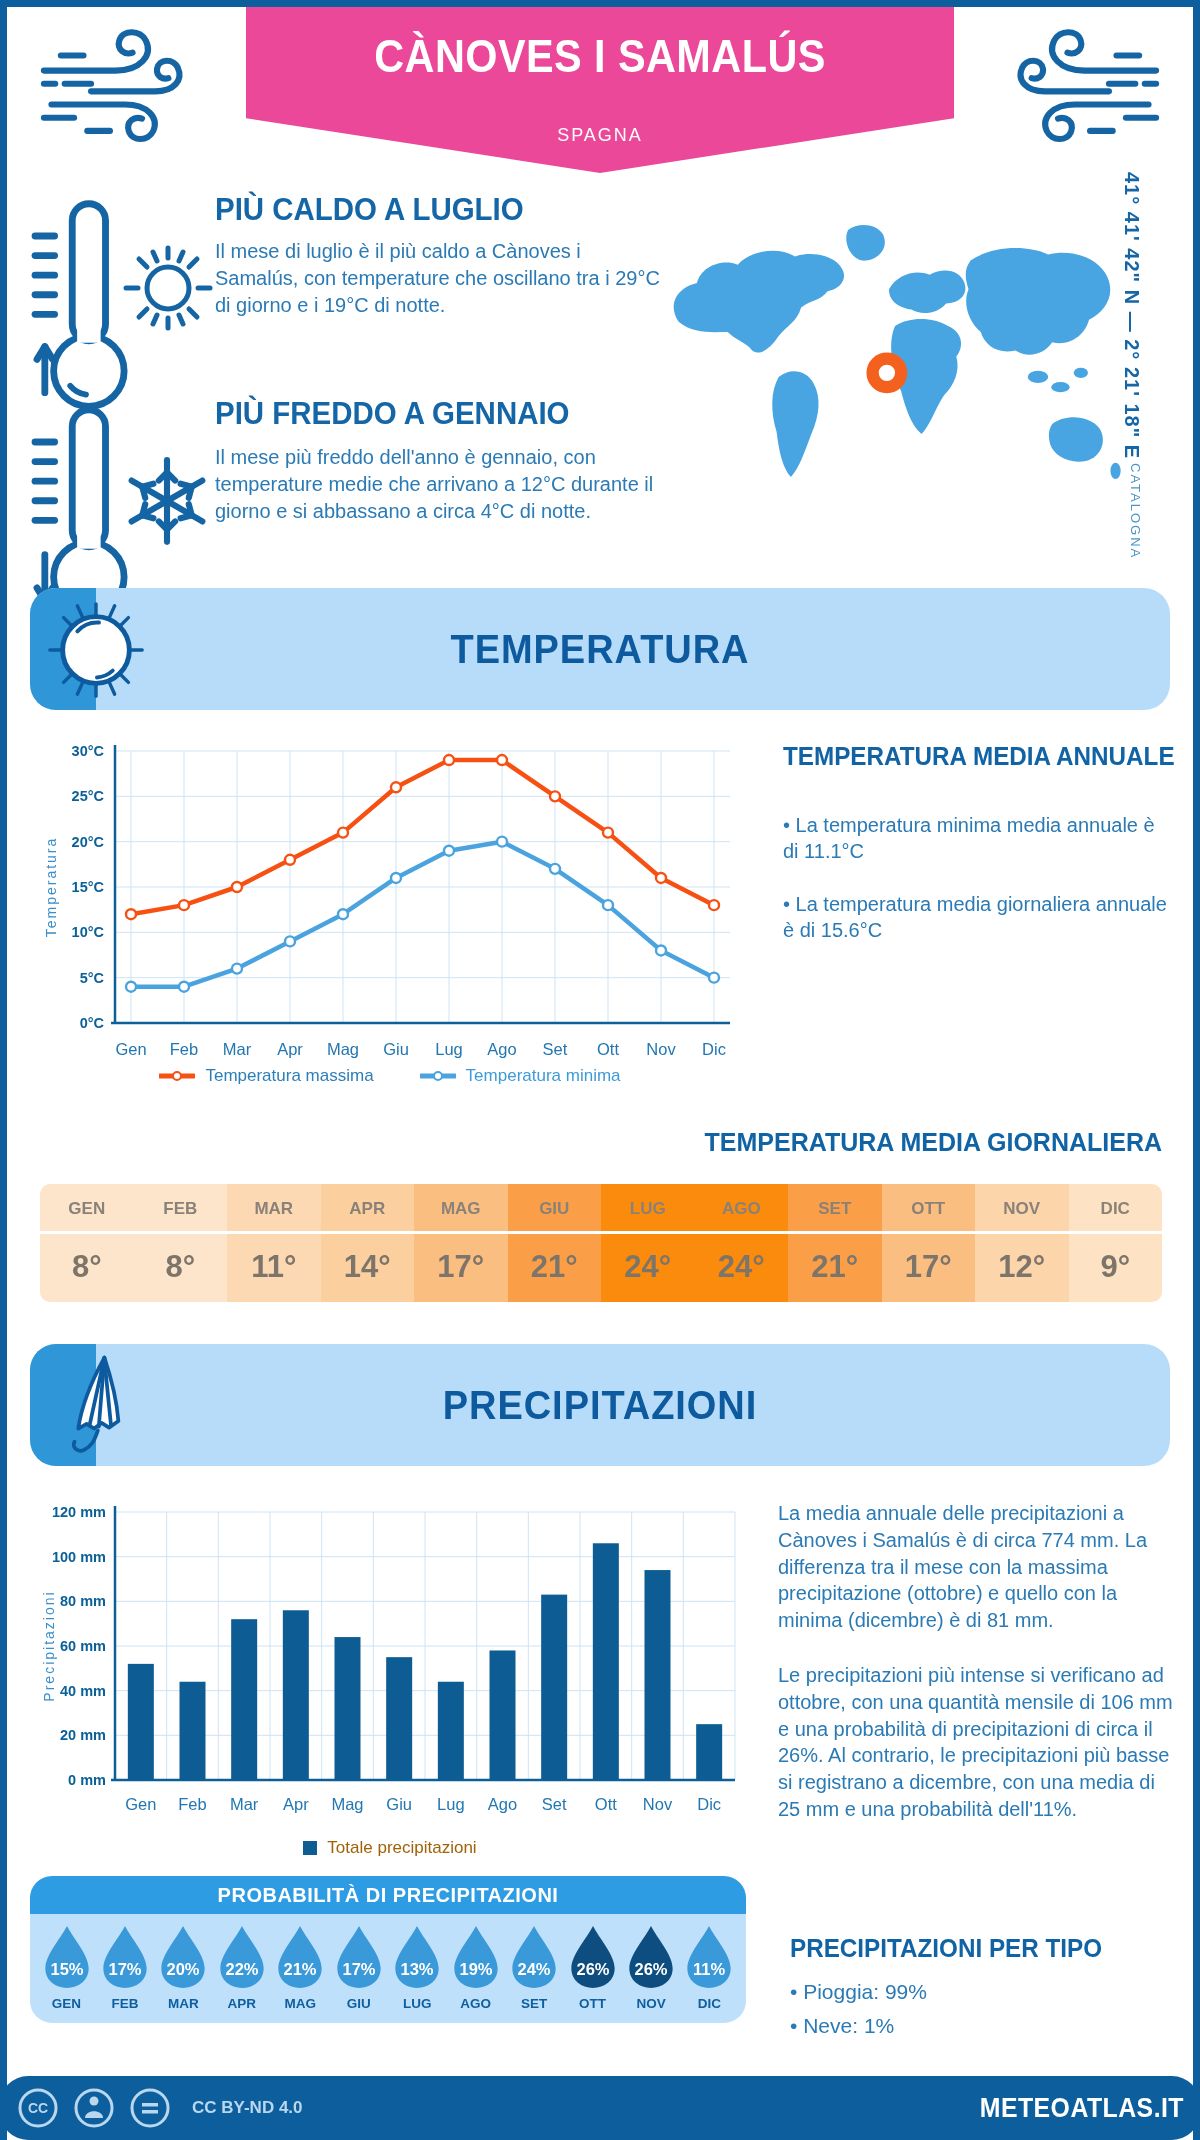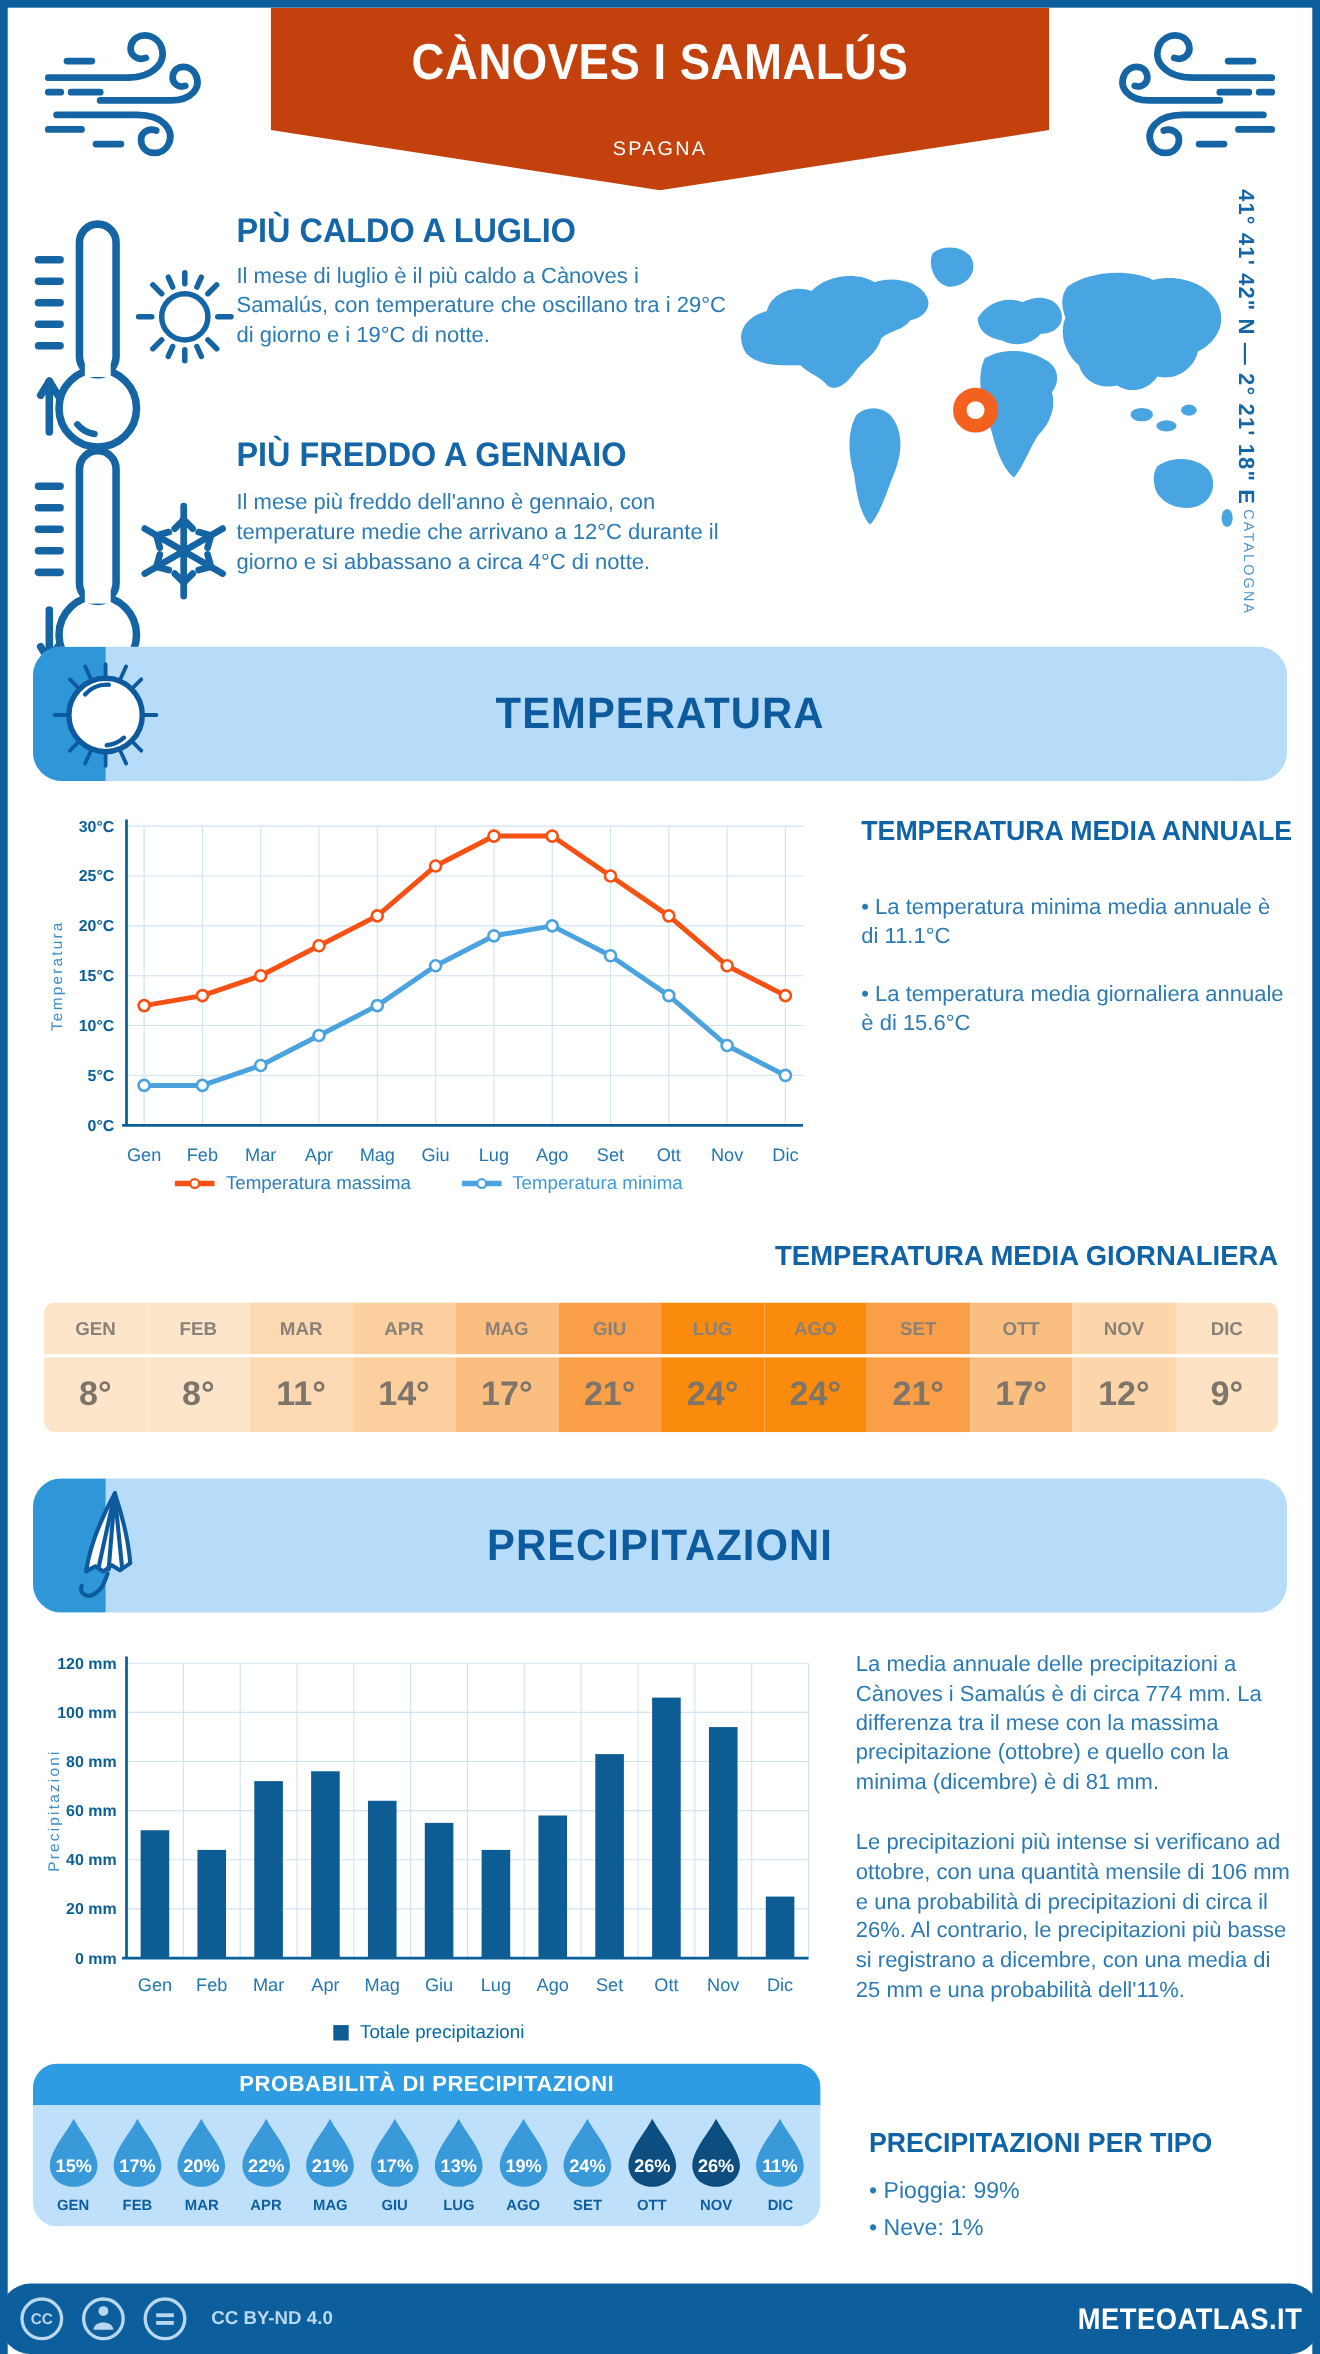--- a/index.html
+++ b/index.html
@@ -2,21 +2,21 @@
 <html><head>
 <meta charset="utf-8">
 <style>
   html,body{margin:0;padding:0;background:#ffffff;}
   *{box-sizing:border-box;}
   body{font-family:"Liberation Sans", sans-serif;}
   .page{position:relative;width:1200px;height:2140px;background:#fff;overflow:hidden;}
   .abs{position:absolute;}
   .edge{background:#0d5e9c;}
   
-  .ribbon{left:246px;top:7px;width:708px;height:166px;background:#c2410c;
+  .ribbon{left:246px;top:7px;width:708px;height:166px;background:#ec4899;
           clip-path:polygon(0 0,100% 0,100% 67%,50% 100%,0 67%);}
   .ribbon .title{position:absolute;top:22px;left:0;width:100%;text-align:center;color:#fff;
                  font-size:46px;font-weight:bold;letter-spacing:.5px;transform:scaleX(.9);}
   .ribbon .subtitle{position:absolute;top:118px;left:0;width:100%;text-align:center;color:#fff;
                  font-size:18px;letter-spacing:2px;}
   .hl-title{font-size:31px;font-weight:bold;color:#1566a7;transform-origin:left;transform:scaleX(.95);white-space:nowrap;}
   .hl-text{font-size:20px;color:#2a7ab5;line-height:1.34;}
   .coords{left:1120px;top:172px;height:430px;writing-mode:vertical-rl;display:flex;gap:4px;}
   .coords .c1{color:#1566a7;font-weight:bold;font-size:20px;letter-spacing:1px;}
   .coords .c2{color:#4b94c9;font-size:13px;letter-spacing:2px;}
@@ -417,21 +417,21 @@
       <text x="565.8333333333333" y="320" text-anchor="middle" fill="#2277b2" font-size="16.5">Ott</text>
       <rect x="604.5" y="80.06666666666666" width="26" height="209.93333333333334" fill="#0d5d94"></rect>
       <text x="617.5" y="320" text-anchor="middle" fill="#2277b2" font-size="16.5">Nov</text>
       <rect x="656.1666666666666" y="234.16666666666666" width="26" height="55.83333333333334" fill="#0d5d94"></rect>
       <text x="669.1666666666666" y="320" text-anchor="middle" fill="#2277b2" font-size="16.5">Dic</text>
       <text x="14" y="156" fill="#3b8ec9" font-size="14" letter-spacing="2" text-anchor="middle" transform="rotate(-90 14 156)">Precipitazioni</text>
     </svg>
   <div id="precip-legend" class="abs legend-row" style="left:40px;top:1838px;width:700px;">
       <span class="legend-item">
         <span style="display: inline-block; width: 14px; height: 14px; background: rgb(13, 93, 148);"></span>
-        <span style="color: #0369a1;">Totale precipitazioni</span>
+        <span style="color: #a16207;">Totale precipitazioni</span>
       </span>
     </div>
 
   <div class="abs" style="left:778px;top:1500px;width:396px;">
     <div class="ptext">La media annuale delle precipitazioni a Cànoves i Samalús è di circa 774 mm. La differenza tra il mese con la massima precipitazione (ottobre) e quello con la minima (dicembre) è di 81 mm.</div>
     <div class="ptext">Le precipitazioni più intense si verificano ad ottobre, con una quantità mensile di 106 mm e una probabilità di precipitazioni di circa il 26%. Al contrario, le precipitazioni più basse si registrano a dicembre, con una media di 25 mm e una probabilità dell'11%.</div>
   </div>
 
   <div class="abs prob">
     <div class="phead">PROBABILITÀ DI PRECIPITAZIONI</div>

